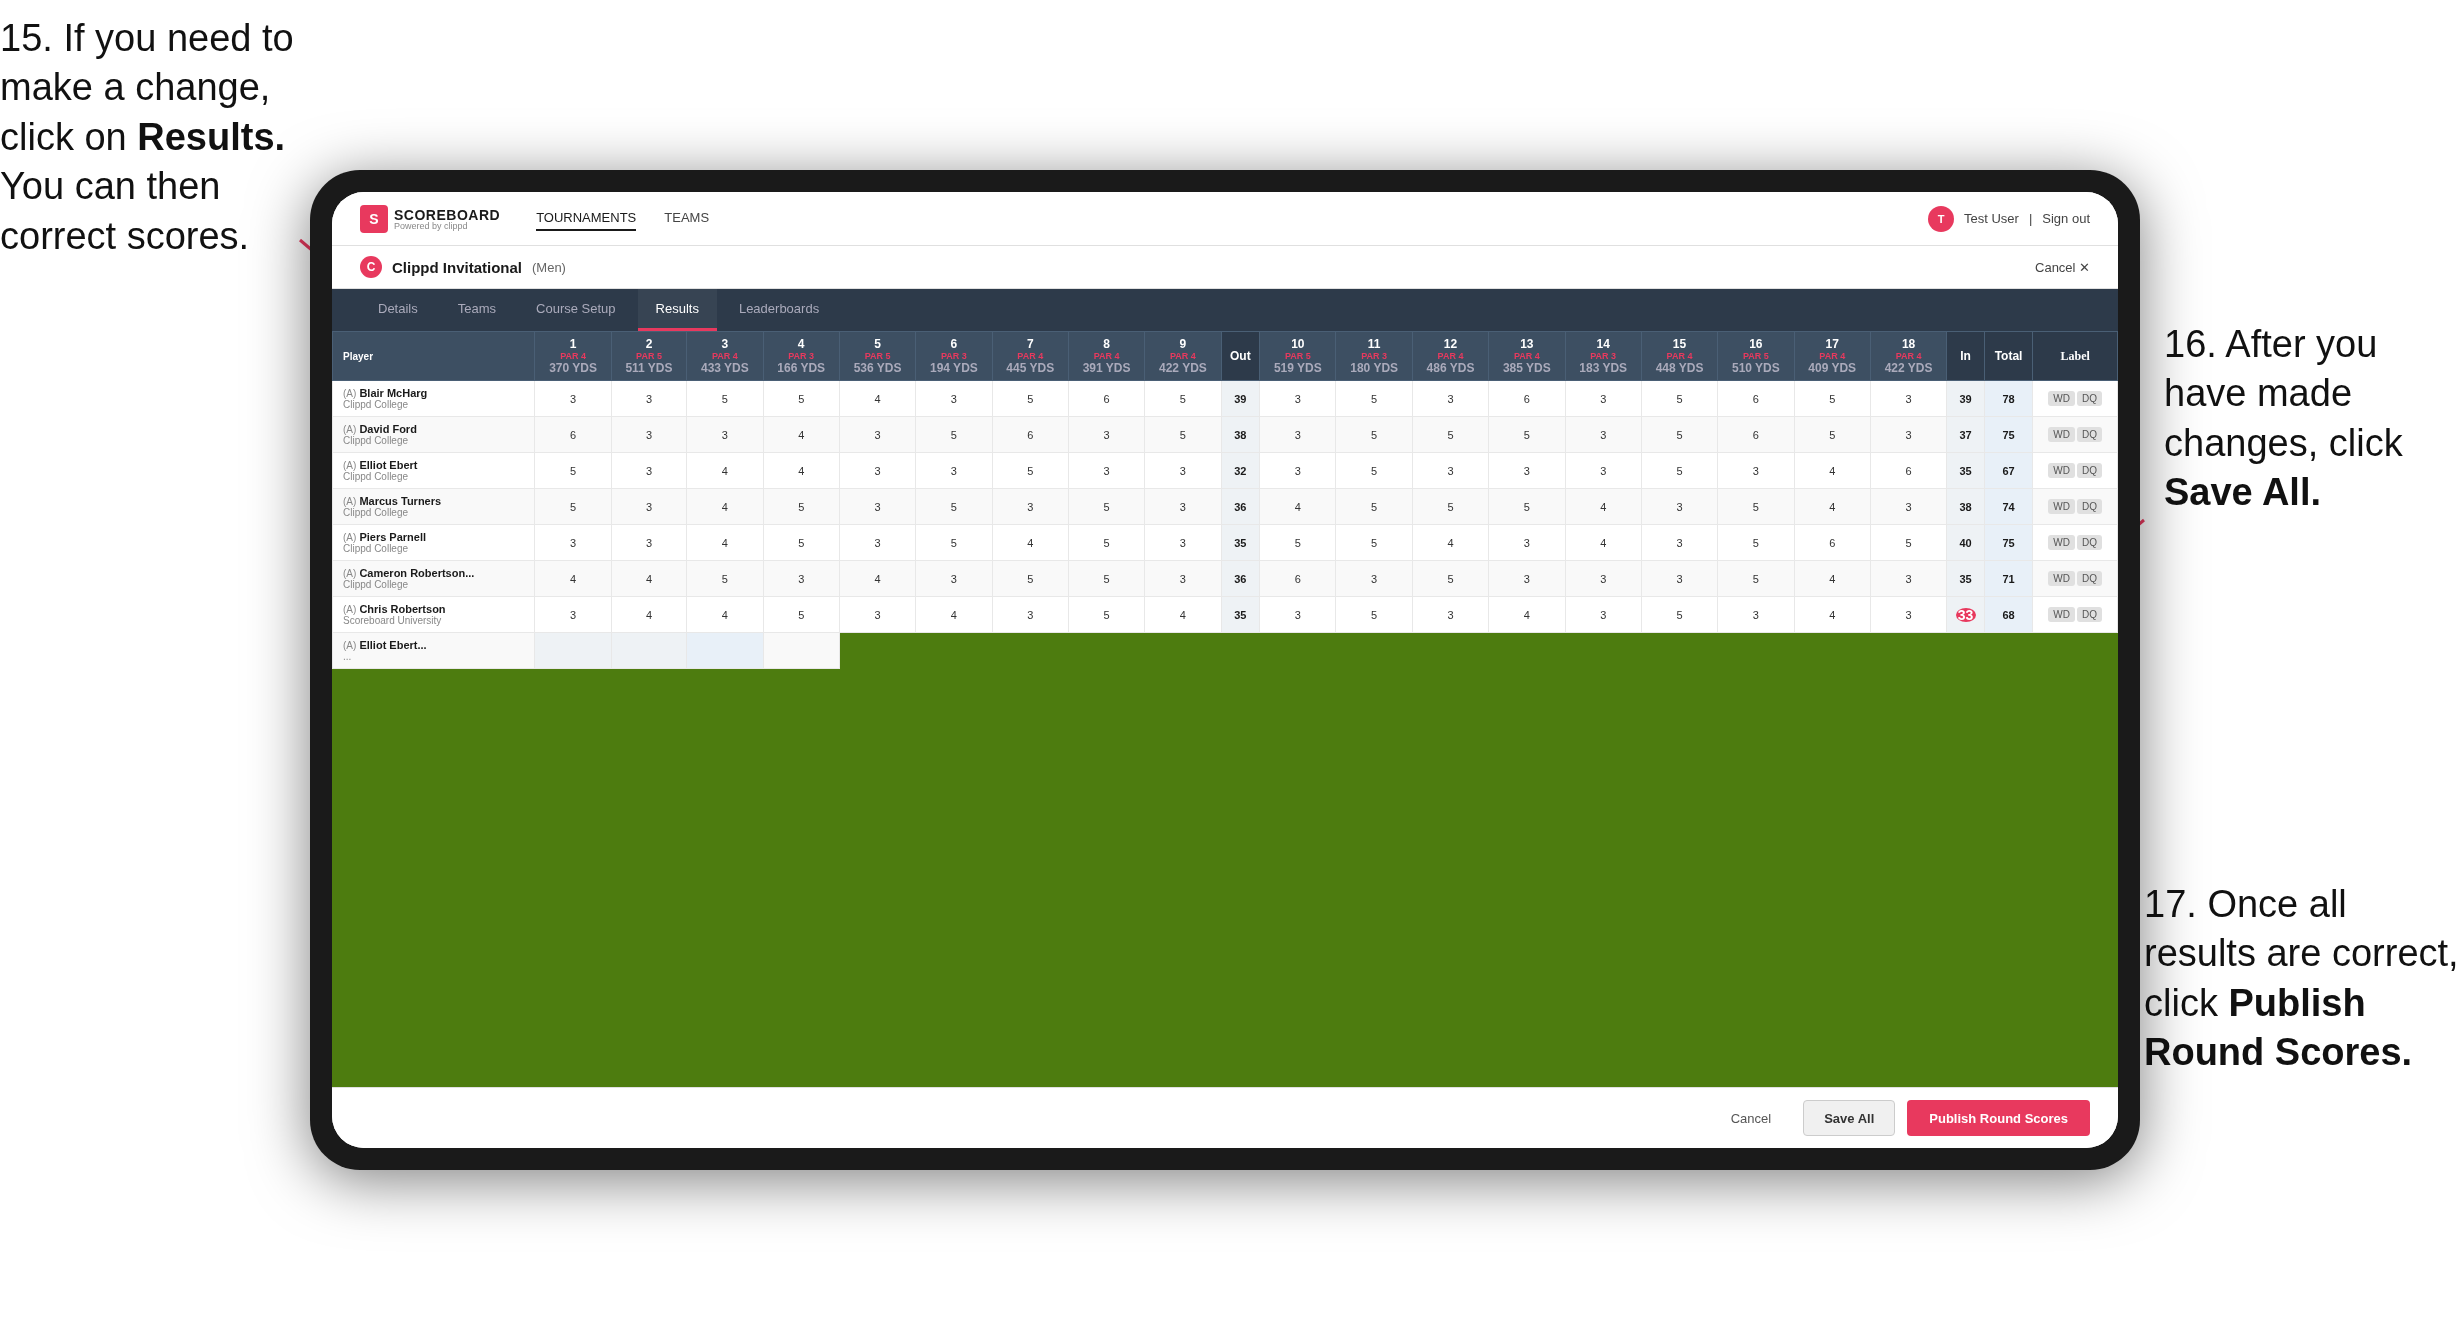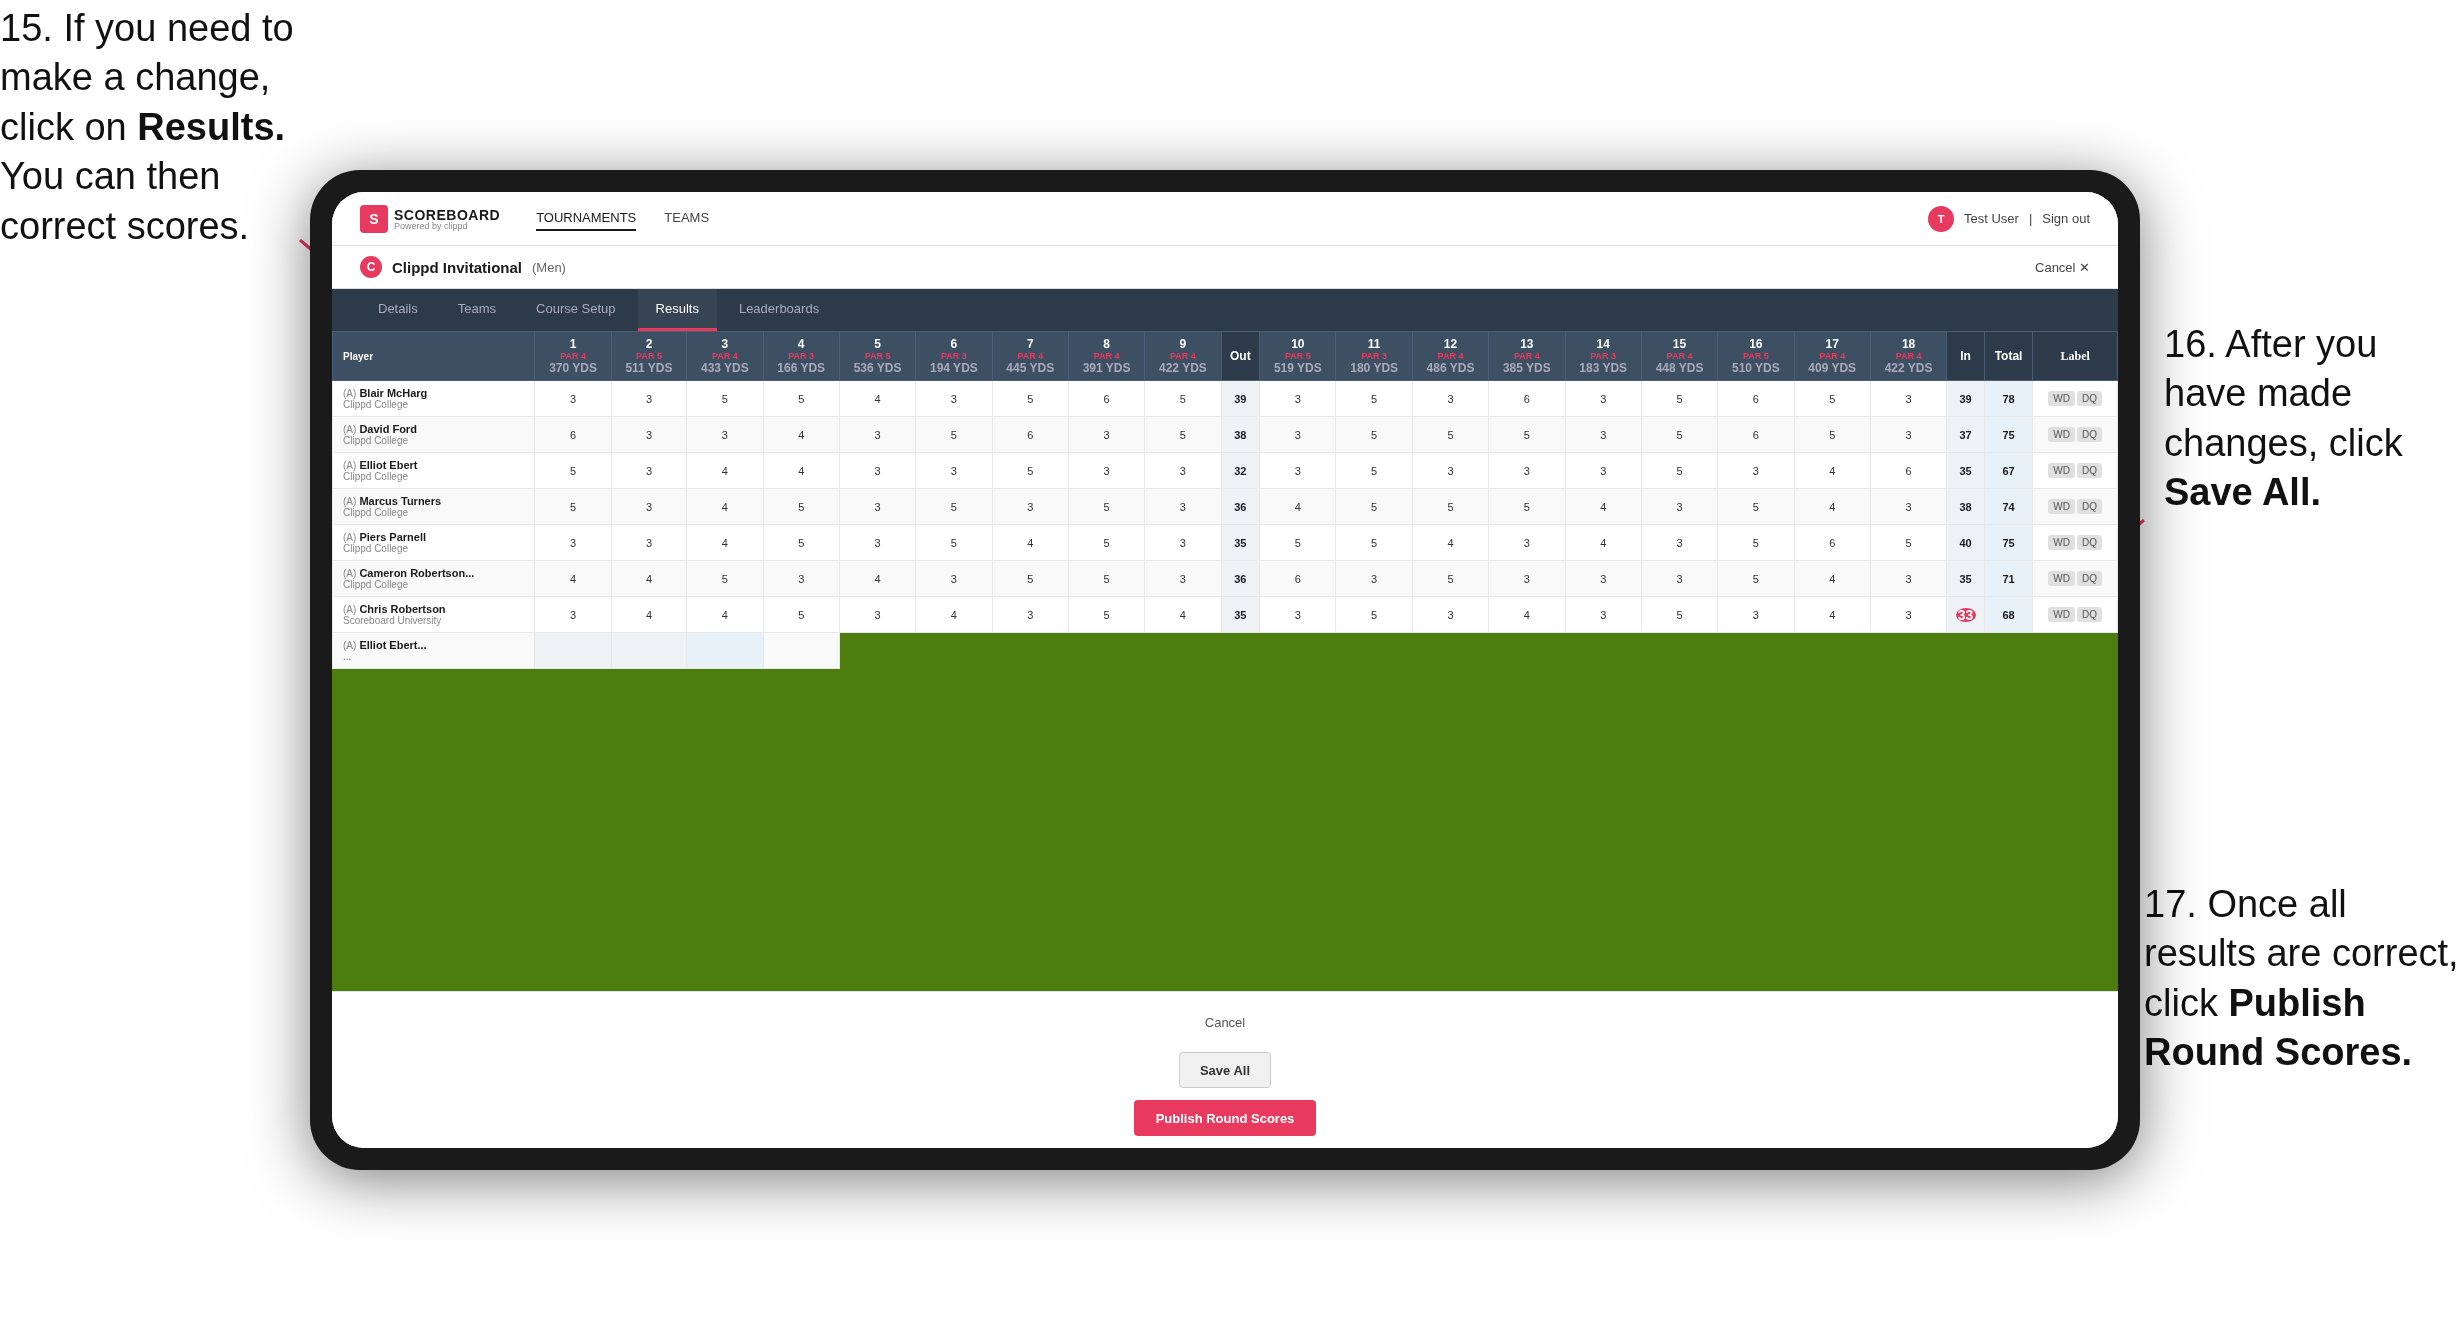--- a/index.html
+++ b/index.html
@@ -9,21 +9,21 @@
       width: 2464px;
       height: 1326px;
       position: relative;
       overflow: hidden;
     }
 
     
     .instruction-left {
       position: absolute;
       left: 0;
-      top: 4px;
+      top: 14px;
       width: 310px;
       font-size: 38px;
       line-height: 1.3;
       color: #111;
     }
     .instruction-left strong { font-weight: 800; }
 
     .instruction-right-top {
       position: absolute;
       right: 0;
@@ -401,21 +401,20 @@
     
     .action-bar {
       background: #ffffff;
       border-top: 1px solid #e0e0e0;
       padding: 12px 28px;
       display: flex;
       align-items: center;
       justify-content: flex-end;
       gap: 12px;
       flex-shrink: 0;
-      flex-direction: column;
     }
     .cancel-action-btn {
       height: 36px;
       padding: 0 20px;
       border: none;
       background: transparent;
       font-size: 13px;
       color: #555;
       cursor: pointer;
     }

